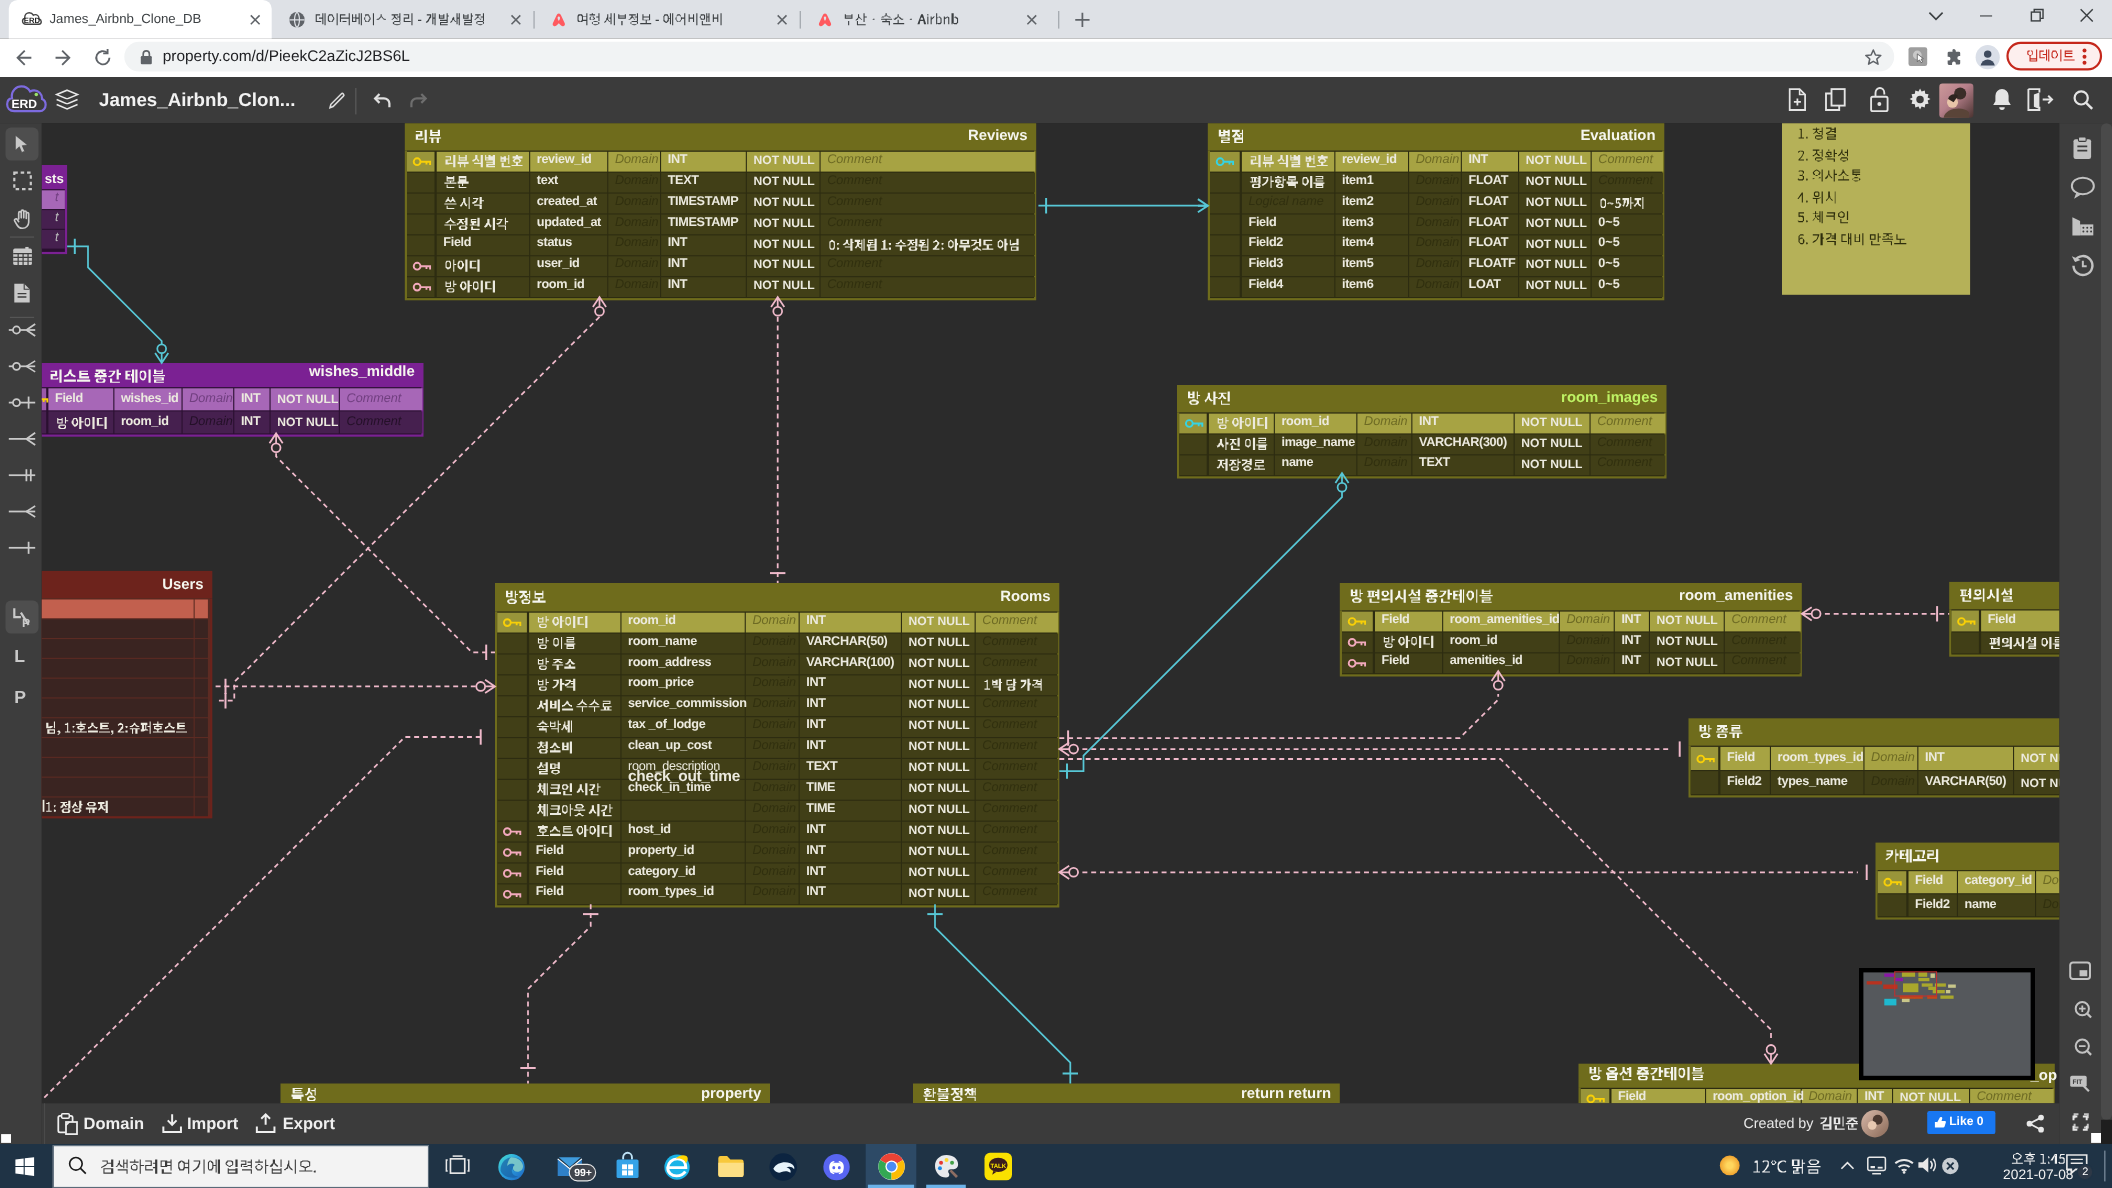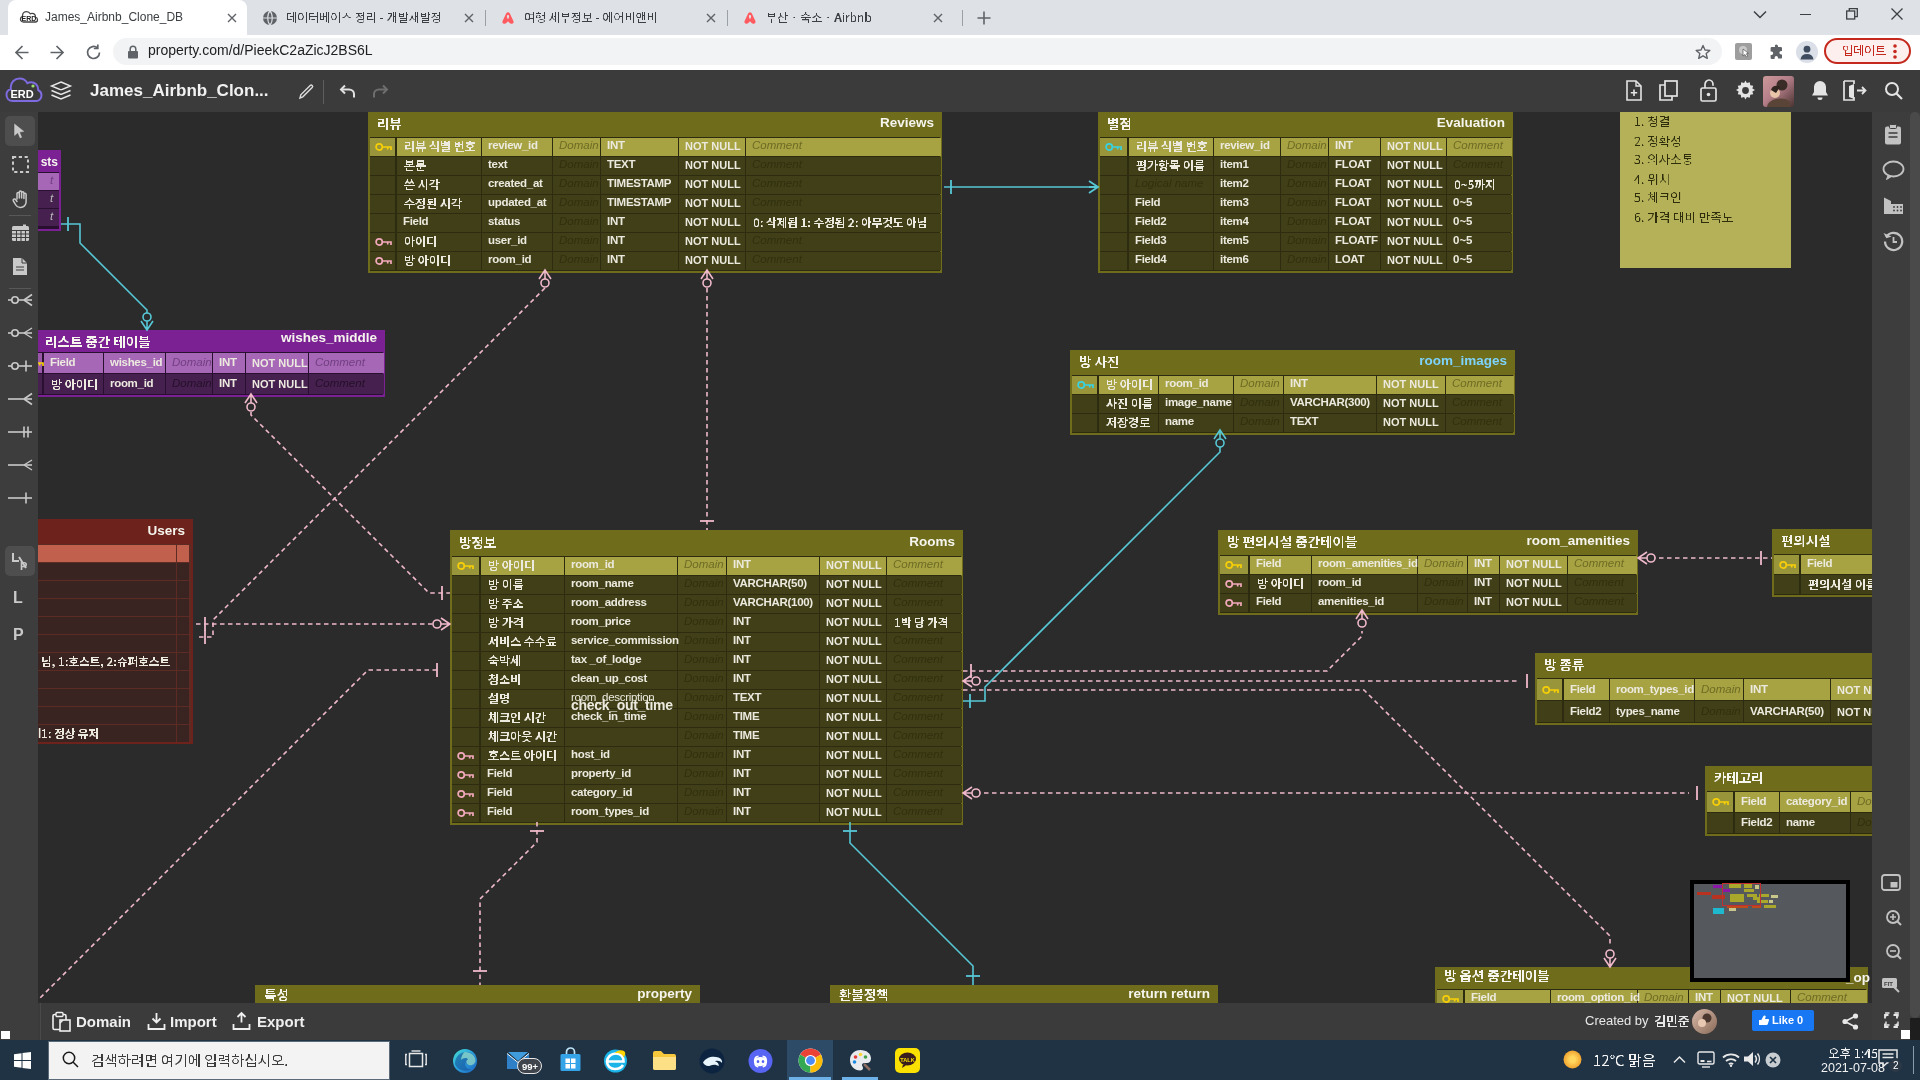--- a/index.html
+++ b/index.html
@@ -852,21 +852,21 @@
       <div class="t" style="left:487px;top:806px;font-size:11.5px;color:#eceadf;font-weight:bold;letter-spacing:-0.3px;">Field</div>
       <div class="t" style="left:571px;top:806px;font-size:11.5px;color:#eceadf;font-weight:bold;letter-spacing:-0.3px;">room_types_id</div>
       <div class="t" style="left:684px;top:806px;font-size:11.5px;color:#31300f;font-style:italic;">Domain</div>
       <div class="t" style="left:733px;top:806px;font-size:11.5px;color:#eceadf;font-weight:bold;letter-spacing:-0.3px;">INT</div>
       <div class="t" style="left:826px;top:807px;font-size:11px;color:#eceadf;font-weight:bold;">NOT NULL</div>
       <div class="t" style="left:893px;top:806px;font-size:11.5px;color:#31300f;font-style:italic;">Comment</div>
       <div class="t" style="left:1070px;top:350px;width:445px;height:25px;background:#6f6c1c;"></div>
       <svg class="k" style="left:1078px;top:351px" width="43" height="22">
         <path transform="translate(1,16)" d="M6 -4Q8 -4 9 -3Q10 -3 10 -3Q11 -2 11 -1Q11 -0 10 0Q10 1 9 1Q8 1 6 1Q5 1 4 1Q3 1 3 0Q2 -0 2 -1Q2 -2 3 -3Q3 -3 4 -3Q5 -4 6 -4ZM6 -2Q6 -2 5 -2Q4 -2 4 -2Q4 -2 4 -1Q4 -1 4 -1Q4 -0 5 -0Q6 -0 6 -0Q7 -0 8 -0Q8 -0 8 -1Q9 -1 9 -1Q9 -2 8 -2Q8 -2 8 -2Q7 -2 6 -2ZM9 -11H10V-4H9ZM10 -8H12V-7H10ZM1 -11H3V-9H5V-11H7V-5H1ZM3 -8V-6H5V-8Z M19 -10H20V-9Q20 -7 20 -6Q20 -5 19 -4Q19 -3 18 -3Q18 -2 17 -1L16 -3Q17 -3 17 -4Q18 -4 18 -5Q18 -6 19 -7Q19 -8 19 -9ZM19 -10H21V-9Q21 -8 21 -7Q21 -6 21 -5Q22 -5 22 -4Q23 -3 24 -3L22 -2Q21.6 -2 21 -3Q20 -3 20 -4Q20 -5 19 -6Q19 -7 19 -9ZM24 -11H26V1H24ZM25 -6H28V-5H25Z M31 -10H33V-9Q33 -8 33 -7Q32 -6 31 -5Q31 -4 29 -4L28 -5Q30 -5 30 -6Q31 -7 31 -7Q31 -8 31 -9ZM32 -10H33V-9Q33 -8 33 -8Q34 -7 34 -7Q34 -6 35 -6Q35 -5 36 -5L35 -4Q34 -4 33 -5Q33 -6 32 -7Q32 -8 32 -9ZM29 -10H36V-9H29ZM37 -11H39V-2H37ZM31 -0H39V1H31ZM31 -3H32V0H31Z" fill="#f5f5ee"></path>
       </svg>
-      <div class="t" style="right:413px;top:354px;font-size:13.5px;color:#7dd3fc;font-weight:bold;">room_images</div>
+      <div class="t" style="right:413px;top:354px;font-size:13.5px;color:#bef264;font-weight:bold;">room_images</div>
       <div class="t" style="left:1070px;top:375px;width:445px;height:60px;background:#6f6c1c;"></div>
       <div class="t" style="left:1072px;top:375px;width:441px;height:58px;background:#2d2c11;"></div>
       <div class="t" style="left:1072px;top:376px;width:25px;height:18px;background:#99953a;"></div>
       <div class="t" style="left:1099px;top:376px;width:59px;height:18px;background:#a7a343;"></div>
       <div class="t" style="left:1159px;top:376px;width:74px;height:18px;background:#a7a343;"></div>
       <div class="t" style="left:1234px;top:376px;width:49px;height:18px;background:#a7a343;"></div>
       <div class="t" style="left:1284px;top:376px;width:92px;height:18px;background:#a7a343;"></div>
       <div class="t" style="left:1377px;top:376px;width:68px;height:18px;background:#a7a343;"></div>
       <div class="t" style="left:1446px;top:376px;width:68px;height:18px;background:#a7a343;"></div>
       <svg style="left:1077px;top:380px" width="17" height="10">

